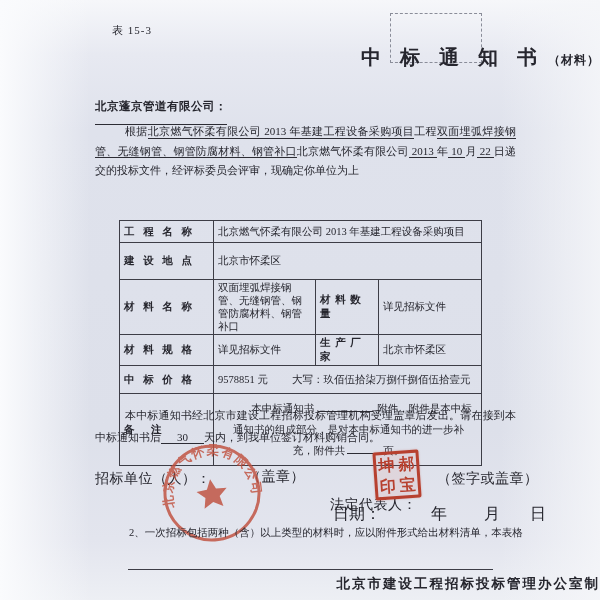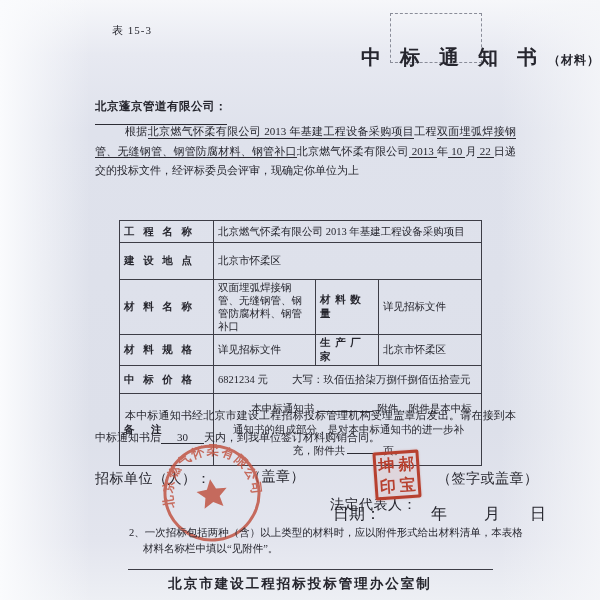--- a/index.html
+++ b/index.html
@@ -58,21 +58,21 @@
   }
   .square-seal span{
     display:flex;align-items:center;justify-content:center;
     font-size:16px;font-weight:bold;color:#b7402f;line-height:1;
     font-family:"Liberation Serif","DejaVu Serif",serif;
   }
   .notes{left:95px;top:525px;width:428px;font-size:10.5px;line-height:15.5px;}
   .notes .n2{padding-left:34px;}
   .notes .n3{padding-left:48px;}
   .divider{left:128px;top:569px;width:365px;height:1px;background:#3d3d46;}
-  .footer{left:0;top:575px;width:600px;text-align:center;font-size:13.5px;font-weight:bold;letter-spacing:2px;}
+  .footer{left:0;top:575px;width:600px;text-align:right;font-size:13.5px;font-weight:bold;letter-spacing:2px;}
 </style>
 </head>
 <body>
 
 <div class="page">
 
   <div class="abs form-code">表 15-3</div>
 
   <div class="abs stamp-box"></div>
 
@@ -111,21 +111,21 @@
     </tr>
     <tr style="height:21px">
       <td class="lbl">材 料 规 格</td>
       <td class="val">详见招标文件</td>
       <td class="lbl" style="letter-spacing:1px">生 产 厂 家</td>
       <td class="val">北京市怀柔区</td>
     </tr>
     <tr style="height:28px">
       <td class="lbl">中 标 价 格</td>
       <td class="val" colspan="3">
-        <span>6821234 元</span><span class="caps-gap"></span><span>大写：玖佰伍拾柒万捌仟捌佰伍拾壹元</span>
+        <span>9578851 元</span><span class="caps-gap"></span><span>大写：玖佰伍拾柒万捌仟捌佰伍拾壹元</span>
       </td>
     </tr>
     <tr style="height:57px">
       <td class="lbl">备　注</td>
       <td class="val remark-cell" colspan="3">
         <span class="remark-indent"></span><span>本中标通知书</span><span class="blank blank-w55"></span><span>附件，附件是本中标通知书的组成部分，是对本中标通知书的进一步补充，附件共</span><span class="blank blank-w34"></span><span>页。</span>
       </td>
     </tr>
   </tbody>
     </table>
@@ -159,20 +159,19 @@
 
   <div class="abs date-row">
     <span>日期：</span>
     <span class="y">年</span>
     <span class="m">月</span>
     <span class="d">日</span>
   </div>
 
   <div class="abs notes">
     <div class="n2">2、一次招标包括两种（含）以上类型的材料时，应以附件形式给出材料清单，本表格</div>
-    <div class="n3">材料名称栏中填以“见附件”。</div>
   </div>
 
   <div class="abs divider"></div>
 
   <div class="abs footer">北京市建设工程招标投标管理办公室制</div>
 
 </div>
 
 </body></html>

